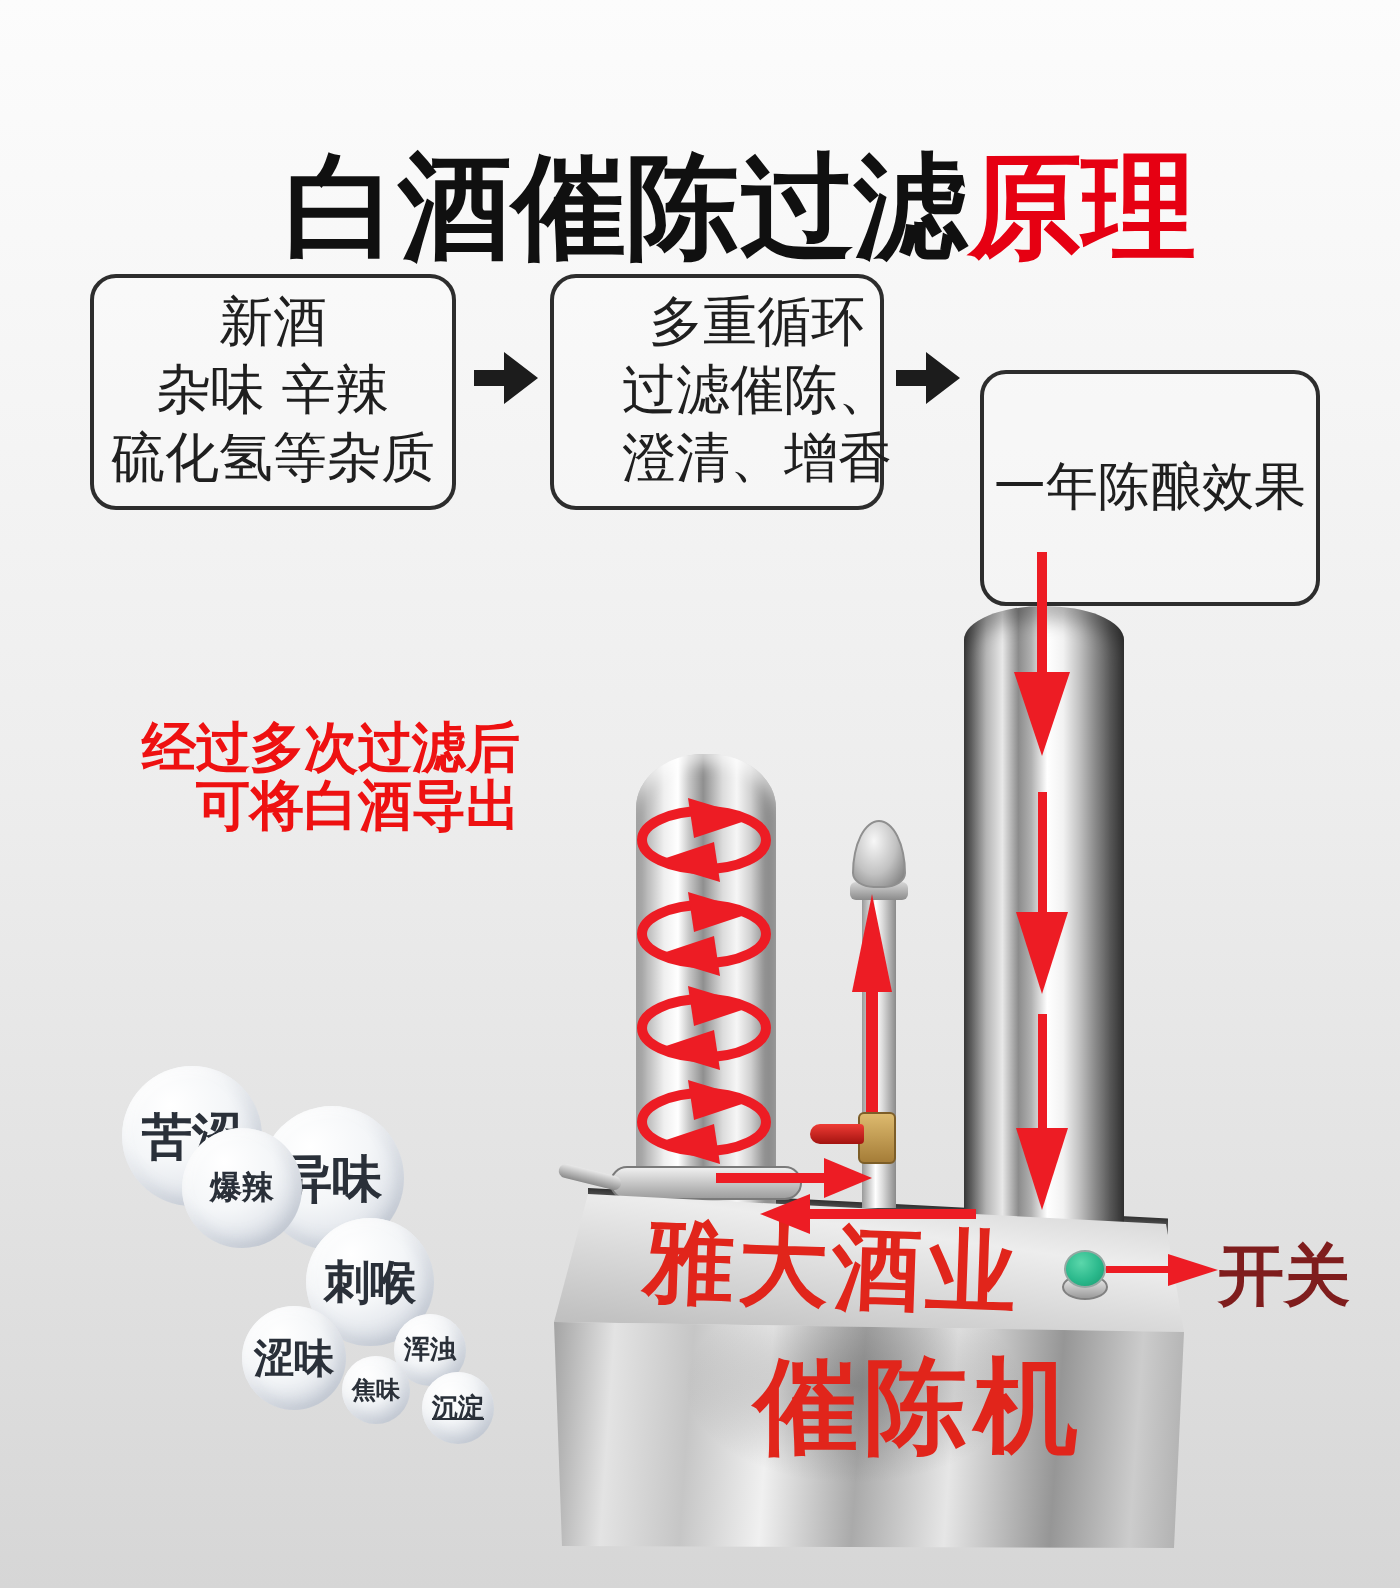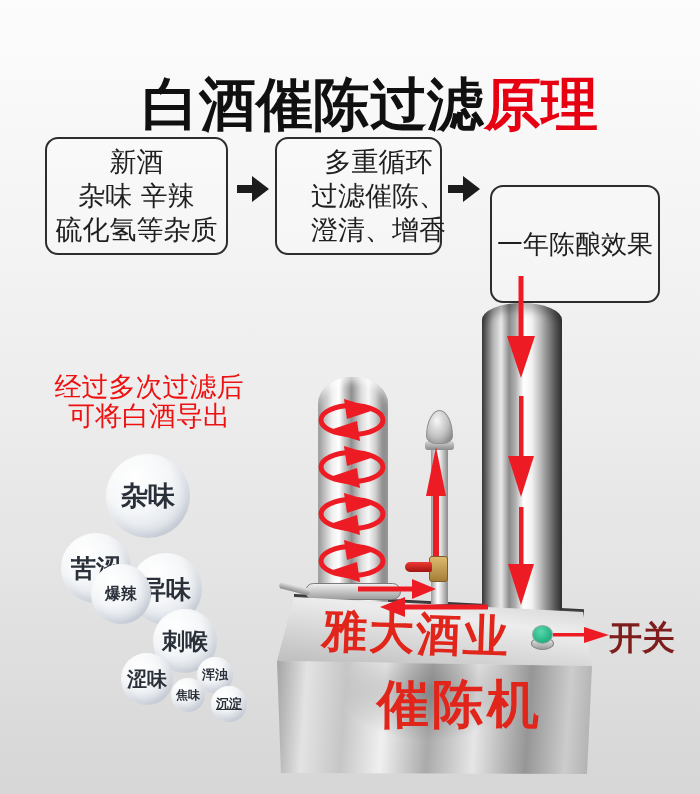--- a/index.html
+++ b/index.html
@@ -26,22 +26,22 @@
     background:rgba(255,255,255,0.25);
   }
   .fbox1{left:45px;width:183px;}
   .fbox2{left:275px;width:167px;padding-left:40px;}
   .fbox3{left:490px;width:170px;font-size:26px;margin-top:48px;}
   .flow-arrow{position:absolute;top:176px;width:32px;height:26px;}
   .fa1{left:237px;} .fa2{left:448px;}
 
   
   .side-note{
-    position:absolute;top:372px;left:38px;width:222px;text-align:center;
-    color:#ee1111;font-weight:400;font-size:27px;line-height:29px;white-space:nowrap;
+    position:absolute;top:360px;left:38px;width:222px;text-align:right;
+    color:#ee1111;font-weight:700;font-size:27px;line-height:29px;white-space:nowrap;
   }
 
   
   .bubble{
     position:absolute;border-radius:50%;
     display:flex;align-items:center;justify-content:center;
     background:radial-gradient(circle at 35% 28%,#ffffff 0%,#f4f6f8 42%,#e0e4ea 70%,#c8cdd7 92%,#bfc5cf 100%);
     box-shadow:inset -3px -4px 8px rgba(120,130,150,.25), inset 2px 3px 6px rgba(255,255,255,.9);
     color:#2a3039;font-weight:600;white-space:nowrap;
   }
@@ -164,23 +164,20 @@
   </svg>
   <div class="fbox fbox3">
     <div>一年陈酿效果</div>
   </div>
 
   <div class="side-note">
     <div>经过多次过滤后</div>
     <div>可将白酒导出</div>
   </div>
 
-  <div class="bubble b1">
-      <span>杂味</span>
-    </div>
   <div class="bubble b2">
       <span>苦涩</span>
     </div>
   <div class="bubble b3">
       <span>异味</span>
     </div>
   <div class="bubble b4">
       <span>爆辣</span>
     </div>
   <div class="bubble b5">

